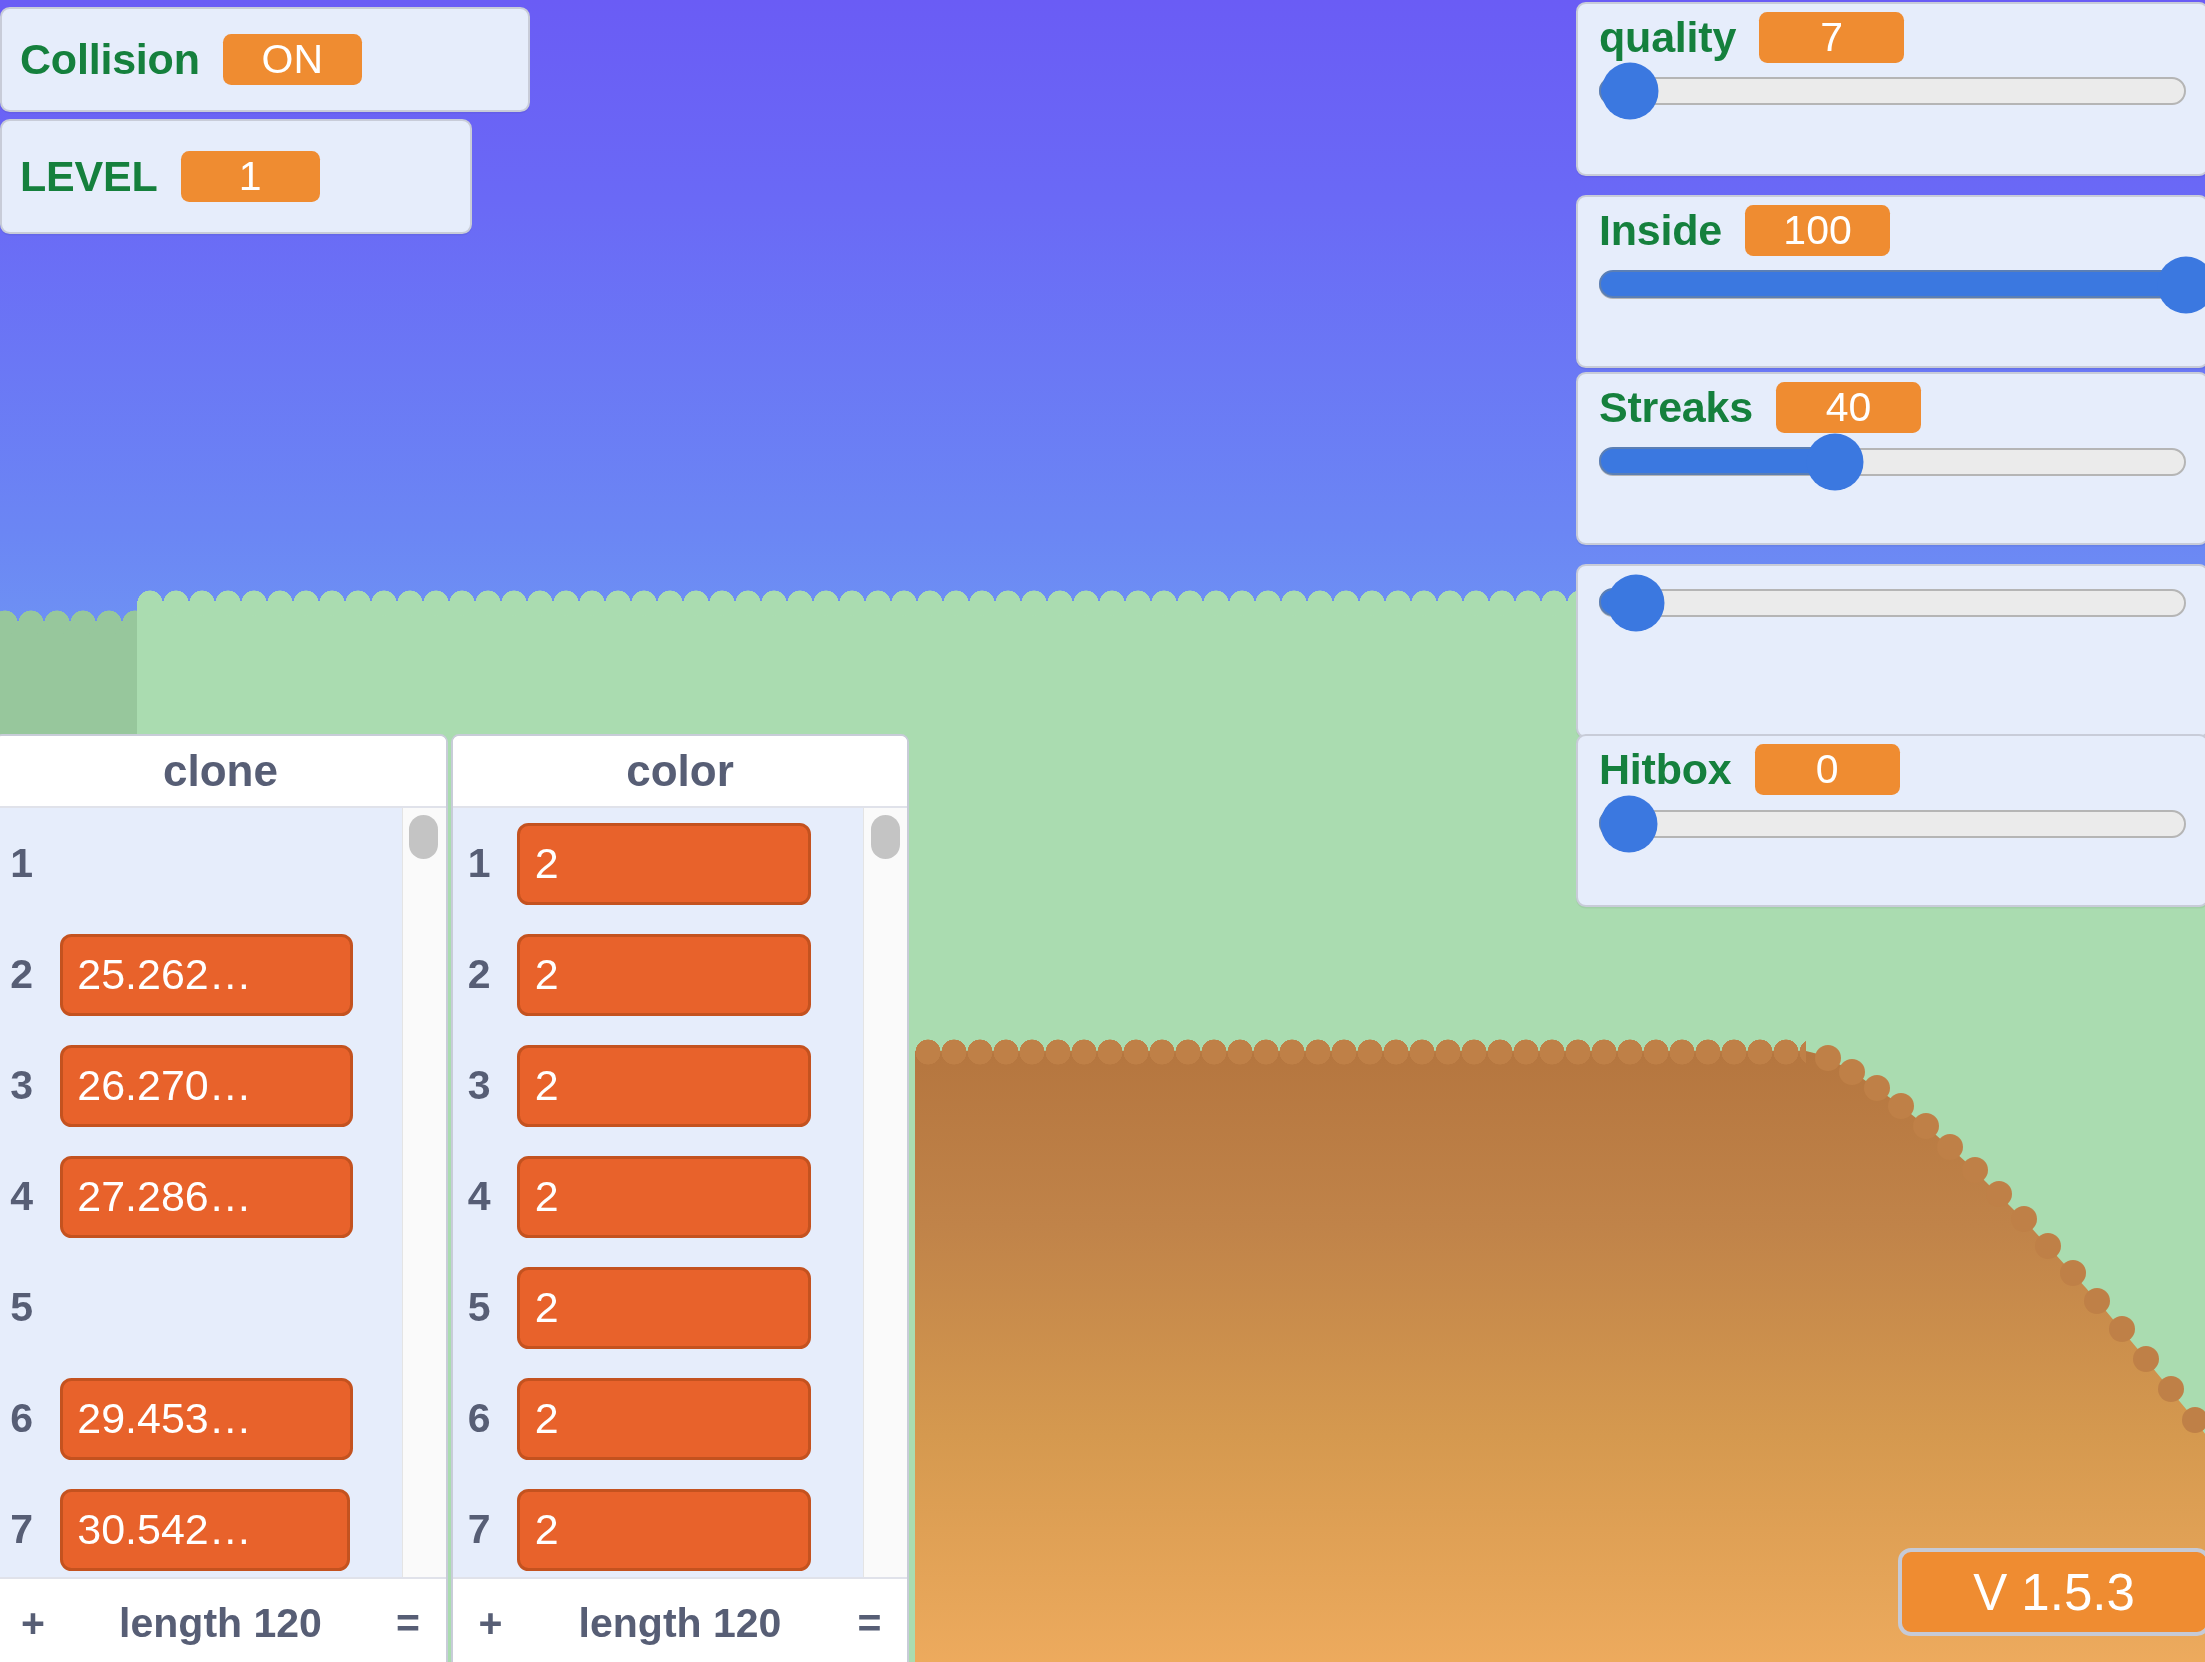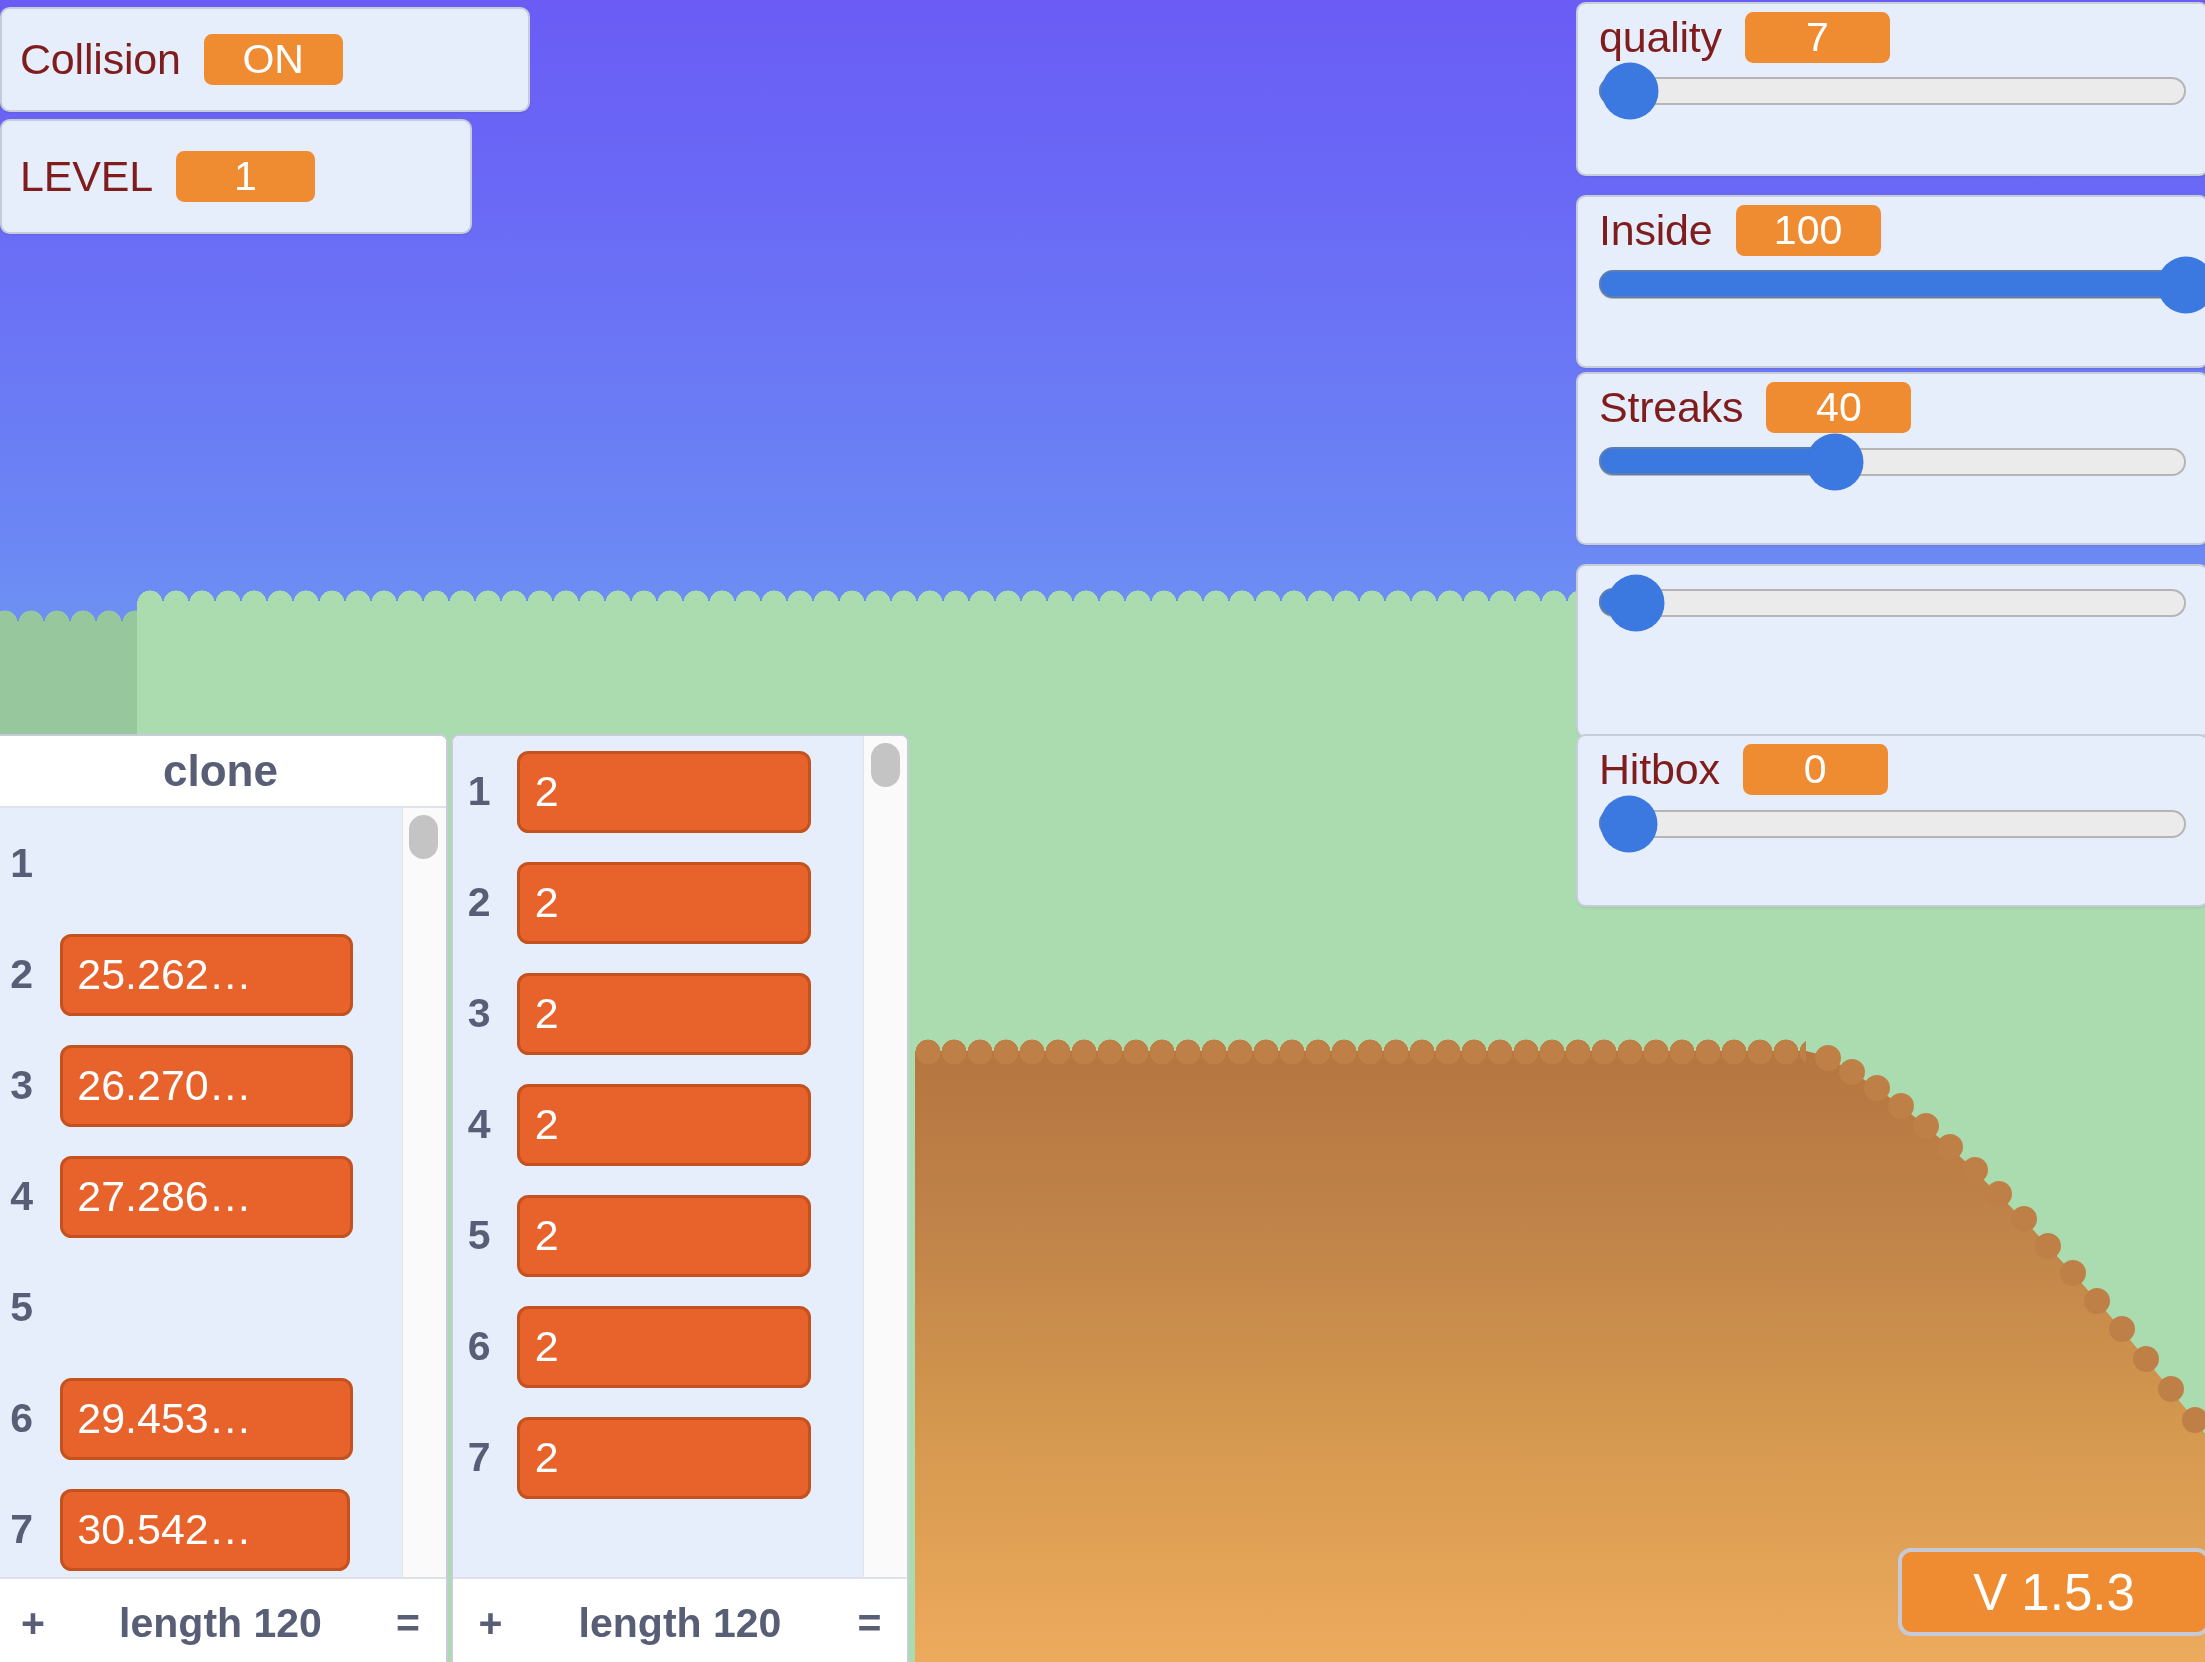--- a/index.html
+++ b/index.html
@@ -57,21 +57,21 @@
   
   .monitor{
     position:absolute;
     background:#e6edfb;
     border:2.5px solid #c8ccd8;
     border-radius:9.8px;
     box-sizing:border-box;
     box-shadow:0 1.6px 0 rgba(0,0,0,.05);
   }
   .mon-label{
-    color:#7f1d1d;font-weight:normal;letter-spacing:-0.2px;
+    color:#15803d;font-weight:bold;letter-spacing:-0.2px;
     white-space:nowrap;
   }
   .mon-value{
     background:#ef8c31;color:#fff;font-weight:normal;
     border-radius:8.2px;text-align:center;white-space:nowrap;
     display:flex;align-items:center;justify-content:center;
   }
 
   
   .readout{display:flex;align-items:center;padding:0 18px;}
@@ -286,20 +286,21 @@
     </div>
   </div>
   <div class="list-footer">
     <span class="foot-plus">+</span>
     <span class="foot-len">length 120</span>
     <span class="foot-eq">=</span>
   </div>
 </div>
 
 <div class="list-mon" id="list-color" style="left:451px;top:734px;width:458px;height:935px;">
+  <div class="list-header">color</div>
   <div class="list-body">
     <div class="list-rows" id="rows-color">
         <div class="list-row">
           <span class="row-index">1</span>
           <span class="row-cell" style="width: 294px;">2</span>
         </div>
         <div class="list-row">
           <span class="row-index">2</span>
           <span class="row-cell" style="width: 294px;">2</span>
         </div>

